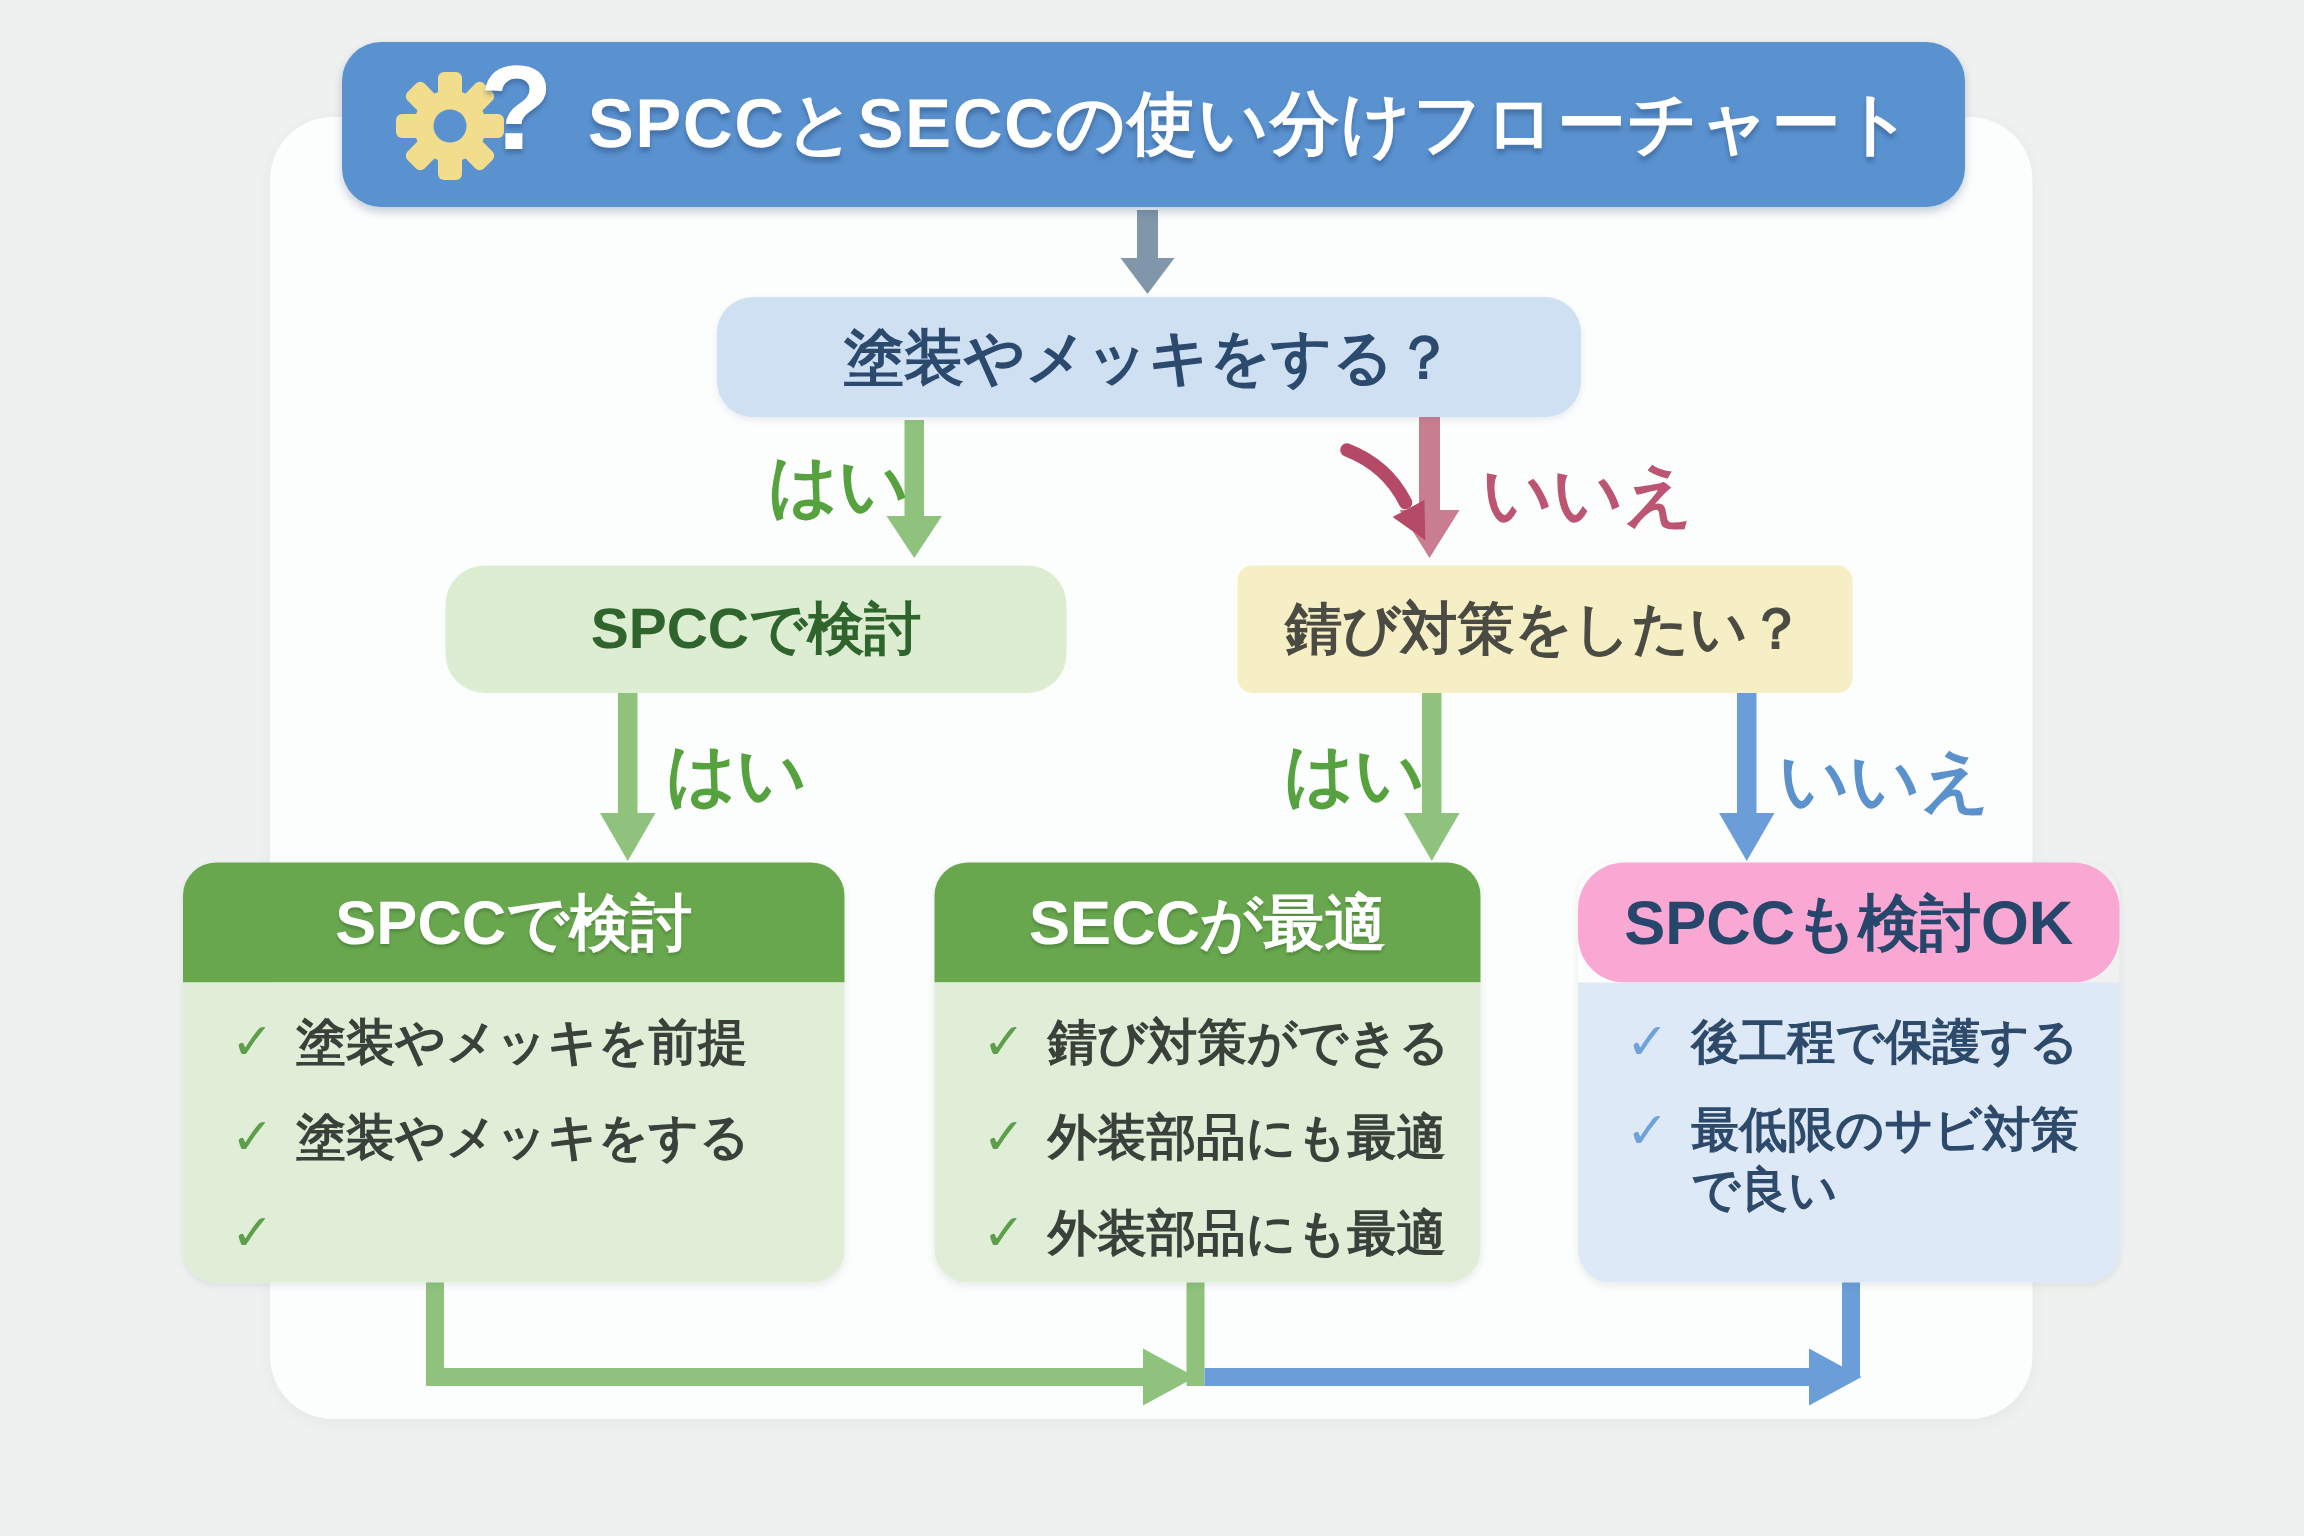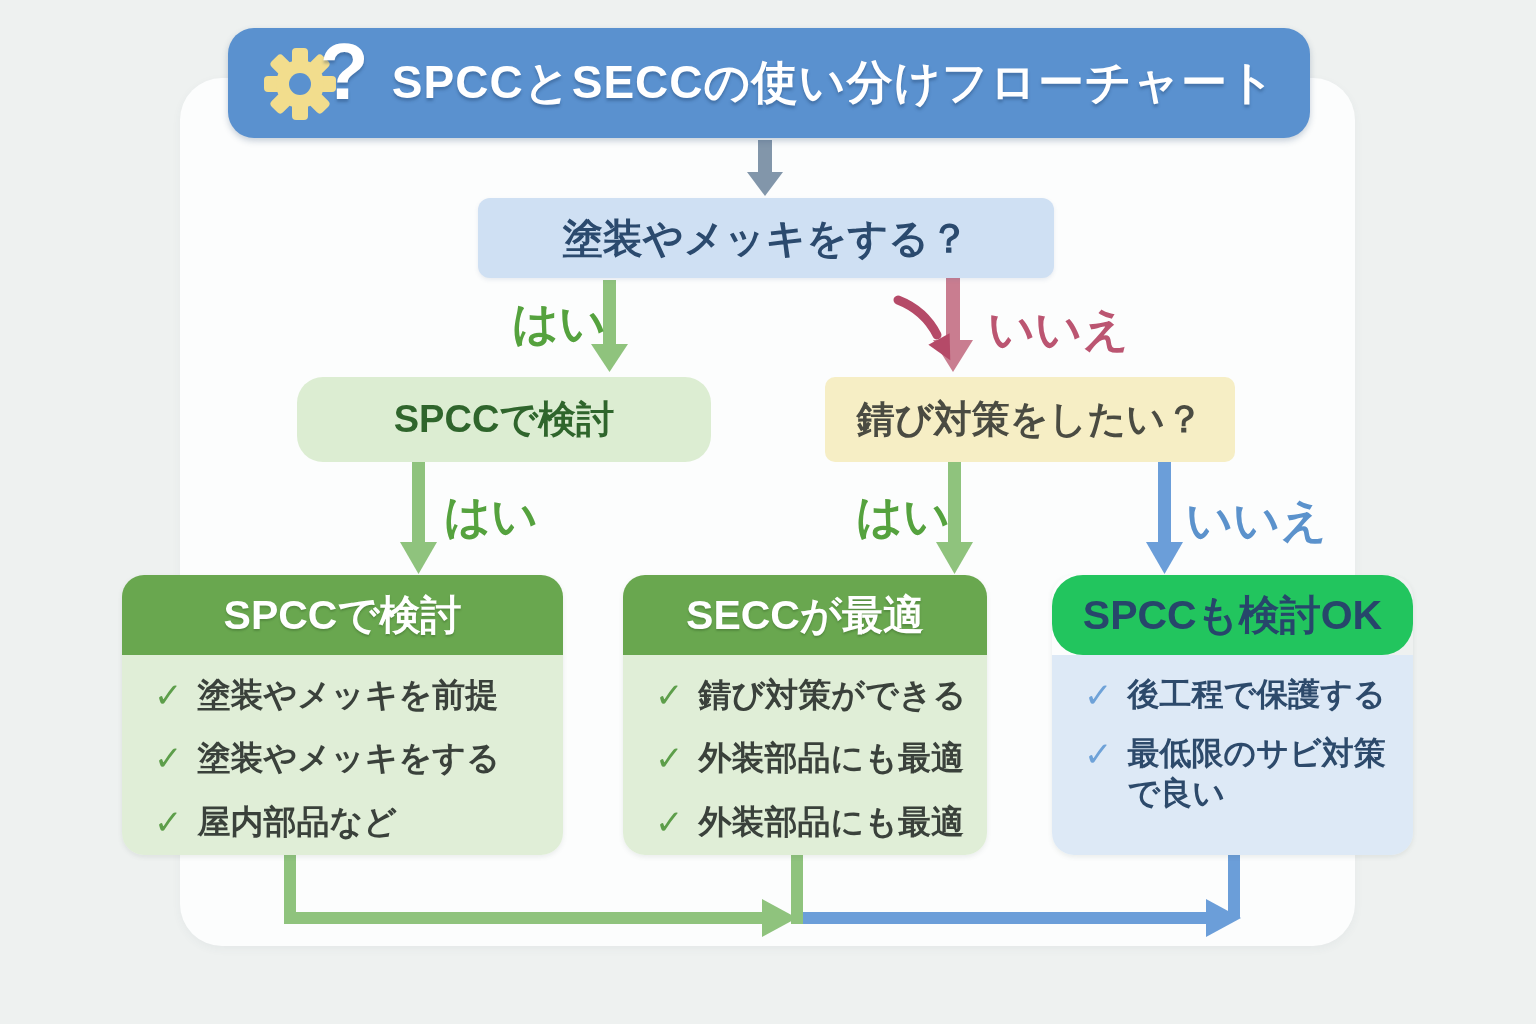--- a/index.html
+++ b/index.html
@@ -36,21 +36,21 @@
     color:#ffffff;font-weight:bold;font-size:46px;letter-spacing:1px;
     text-shadow:0 3px 3px rgba(30,60,100,0.35);white-space:nowrap;
   }
   
   .box{
     position:absolute;display:flex;align-items:center;justify-content:center;
     font-weight:bold;text-align:center;
   }
   .q1{
     left:478px;top:198px;width:576px;height:80px;
-    background:#cfe0f3;border-radius:12px;color:#2b4a6e;font-size:40px;
+    background:#cfe0f3;border-radius:24px;color:#2b4a6e;font-size:40px;
     box-shadow:0 2px 4px rgba(80,110,150,0.12);
   }
   .node-spcc{
     left:297px;top:377px;width:414px;height:85px;
     background:#dcedd2;border-radius:26px;color:#2f652c;font-size:38px;
   }
   .node-q2{
     left:825px;top:377px;width:410px;height:85px;
     background:#f6eec5;border-radius:10px;color:#4a4b42;font-size:38px;
   }
@@ -71,21 +71,21 @@
     height:80px;border-radius:22px 22px 0 0;
     display:flex;align-items:center;justify-content:center;
     font-weight:bold;font-size:41px;
   }
   .result .body{
     height:200px;border-radius:0 0 22px 22px;
     padding:20px 14px 0 32px;box-sizing:border-box;
   }
   .theme-green .hdr{background:#69a74f;color:#ffffff;text-shadow:0 2px 2px rgba(40,80,30,0.30);}
   .theme-green .body{background:#e0eed7;}
-  .theme-blue .hdr{background:#22c55e;color:#27466b;border-radius:31px;}
+  .theme-blue .hdr{background:#f9a8d4;color:#27466b;border-radius:31px;}
   .theme-blue .body{background:#dde9f6;}
   .item{
     display:flex;align-items:flex-start;gap:15px;
     margin-bottom:22px;font-weight:bold;font-size:33px;
     color:#3a413b;line-height:1.22;text-align:left;
   }
   .theme-blue .item{color:#2d4a6b;margin-bottom:18px;font-size:32px;}
   .check{font-weight:bold;font-size:34px;flex:0 0 auto;}
   .check-g{color:#5d9e4a;}
   .check-b{color:#6ea2d8;}
@@ -186,21 +186,20 @@
       <div class="item">
         <span class="check check-g">✓</span>
         <span>塗装やメッキを前提</span>
       </div>
       <div class="item">
         <span class="check check-g">✓</span>
         <span>塗装やメッキをする</span>
       </div>
       <div class="item">
         <span class="check check-g">✓</span>
-        <span>屋内部品など</span>
       </div>
     </div>
   </div>
 
   <div class="result result-mid theme-green">
     <div class="hdr">
       <span>SECCが最適</span>
     </div>
     <div class="body">
       <div class="item">

